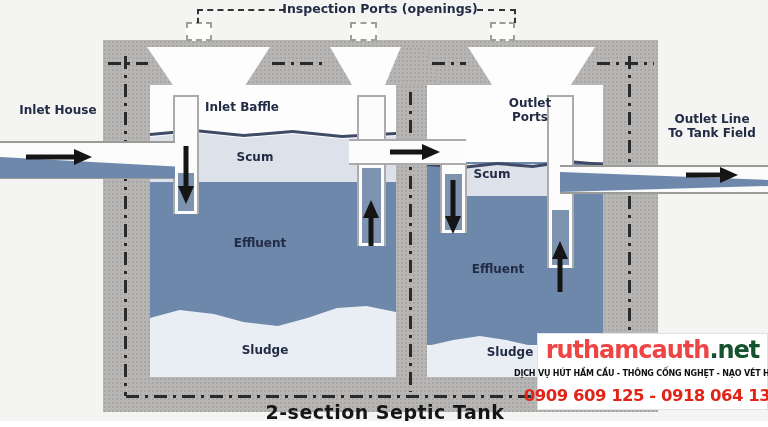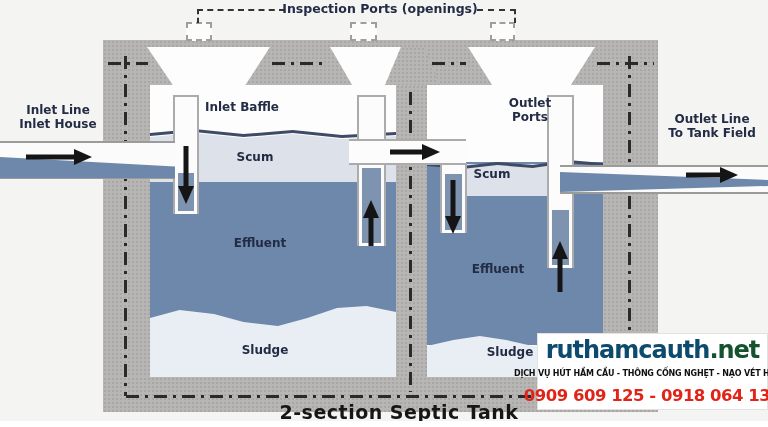--- a/index.html
+++ b/index.html
@@ -105,39 +105,38 @@
     </svg>
 
   <div class="abs riser" style="left:186px;top:22px;width:26px;height:19px;"></div>
   <div class="abs riser" style="left:350px;top:22px;width:27px;height:19px;"></div>
   <div class="abs riser" style="left:490px;top:22px;width:25px;height:19px;"></div>
   <div class="abs" style="left:197px;top:9px;width:86px;height:12px;border-top:2px dashed #333;border-left:2px dashed #333;"></div>
   <div class="abs" style="left:477px;top:9px;width:37px;height:12px;border-top:2px dashed #333;border-right:2px dashed #333;"></div>
 
   <div class="abs lbl" style="left:280px;top:1px;width:200px;font-size:12.5px;">Inspection Ports (openings)</div>
   <div class="abs lbl" style="left:6px;top:103px;width:104px;">
-    <div>Inlet Line</div>
     <div>Inlet House</div>
   </div>
   <div class="abs lbl" style="left:205px;top:100px;width:95px;text-align:left;">Inlet Baffle</div>
   <div class="abs lbl" style="left:225px;top:150px;width:60px;">Scum</div>
   <div class="abs lbl" style="left:220px;top:236px;width:80px;">Effluent</div>
   <div class="abs lbl" style="left:225px;top:343px;width:80px;">Sludge</div>
   <div class="abs lbl" style="left:495px;top:96px;width:70px;">
     <div>Outlet</div>
     <div>Ports</div>
   </div>
   <div class="abs lbl" style="left:462px;top:167px;width:60px;">Scum</div>
   <div class="abs lbl" style="left:458px;top:262px;width:80px;">Effluent</div>
   <div class="abs lbl" style="left:470px;top:345px;width:80px;">Sludge</div>
   <div class="abs lbl" style="left:658px;top:112px;width:108px;">
     <div>Outlet Line</div>
     <div>To Tank Field</div>
   </div>
-  <div class="abs lbl title" style="left:224px;top:401px;width:350px;">2-section Septic Tank</div>
+  <div class="abs lbl title" style="left:210px;top:401px;width:350px;">2-section Septic Tank</div>
 
   <div class="abs wm" style="left:538px;top:334px;width:229px;height:75px;">
-    <div class="brand"><span style="color:#0c4a6e;">ruthamcauth</span><span style="color:#14532d;">.net</span></div>
+    <div class="brand"><span style="color:#ef4444;">ruthamcauth</span><span style="color:#14532d;">.net</span></div>
     <div class="svc">DỊCH VỤ HÚT HẦM CẦU - THÔNG CỐNG NGHẸT - NẠO VÉT HỐ GA</div>
     <div class="phone">0909 609 125 - 0918 064 139</div>
   </div>
 
 </div>
 
 </body></html>

